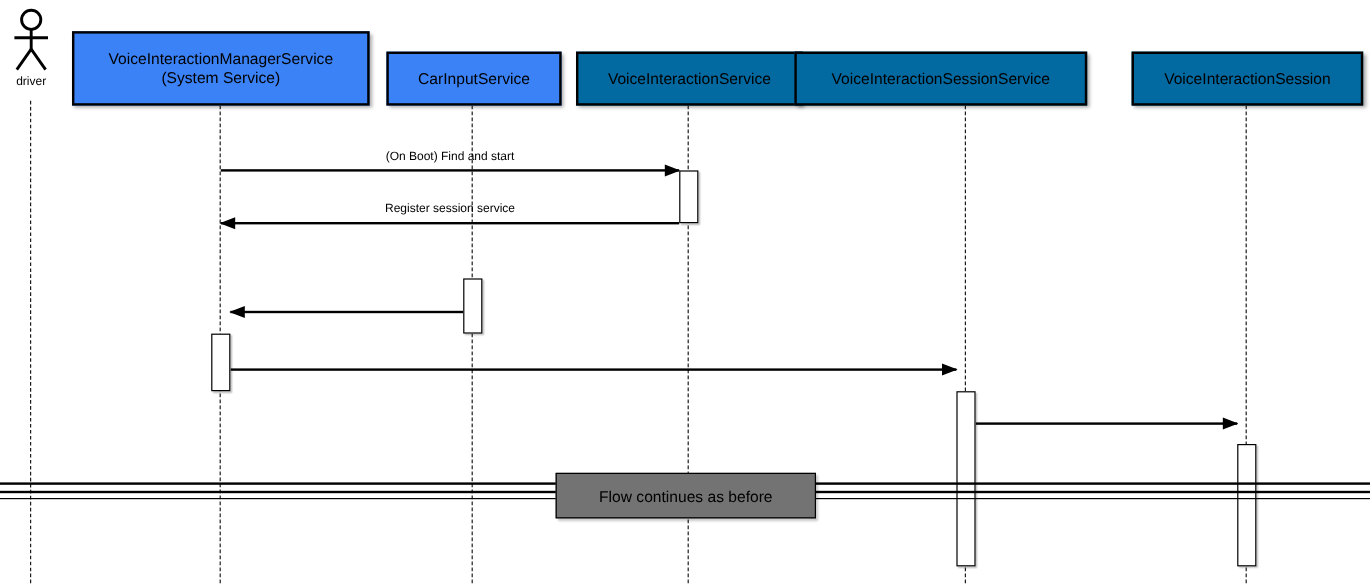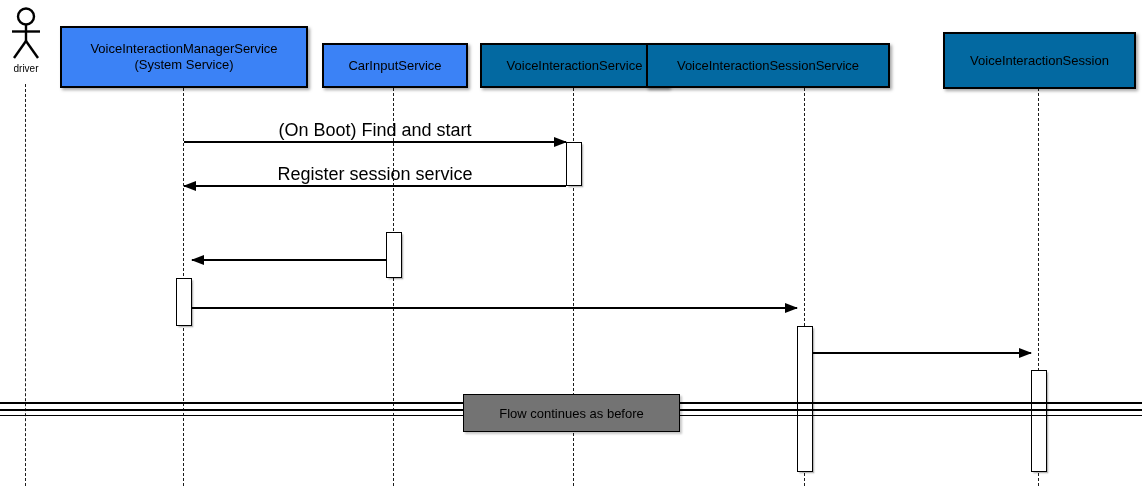--- a/index.html
+++ b/index.html
@@ -13,21 +13,21 @@
     font-size:13px;line-height:16px;white-space:pre-line;z-index:5;
     box-shadow:2px 2px 3px rgba(0,0,0,.35)}
   .cyan{background:#3b82f6}
   .green{background:#0369a1}
 
   .actor-figure{position:absolute;left:6px;top:4px;z-index:5}
   .actor-label{position:absolute;left:0;top:63px;width:52px;text-align:center;
     font-size:10px;z-index:5}
 
   .msg{position:absolute;z-index:2}
-  .msg-label{font-size:18px;line-height:15px;text-align:center;margin-bottom:3px;white-space:nowrap}
+  .msg-label{font-size:10px;line-height:15px;text-align:center;margin-bottom:3px;white-space:nowrap}
   .msg-line{position:relative;height:1.6px;background:#000}
   .arrow-right::after{content:"";position:absolute;right:-1px;top:50%;transform:translateY(-50%);
     width:0;height:0;border-left:13px solid #000;border-top:5px solid transparent;border-bottom:5px solid transparent}
   .arrow-left::before{content:"";position:absolute;left:-1px;top:50%;transform:translateY(-50%);
     width:0;height:0;border-right:13px solid #000;border-top:5px solid transparent;border-bottom:5px solid transparent}
 
   .activation{position:absolute;width:16px;box-sizing:border-box;background:#fff;
     border:1.5px solid #000;z-index:3;box-shadow:1.5px 1.5px 1.5px rgba(0,0,0,.28)}
 
   .divider-line{position:absolute;left:0;width:1142px;background:#000;z-index:4}
@@ -53,22 +53,22 @@
     <line x1="6" y1="27.5" x2="34" y2="27.5" stroke="#000" stroke-width="2.4"></line>
     <line x1="20" y1="37" x2="8" y2="54" stroke="#000" stroke-width="2.4"></line>
     <line x1="20" y1="37" x2="32" y2="54" stroke="#000" stroke-width="2.4"></line>
   </svg>
   <div class="actor-label">driver</div>
 
   <div class="participant cyan" style="left:60px;top:26px;width:248px;height:62px">VoiceInteractionManagerService
 (System Service)</div>
   <div class="participant cyan" style="left:322px;top:43px;width:146px;height:45px">CarInputService</div>
   <div class="participant green" style="left:480px;top:43px;width:189px;height:45px">VoiceInteractionService</div>
-  <div class="participant green" style="left:646px;top:43px;width:244px;height:45px">VoiceInteractionSessionService</div>
-  <div class="participant green" style="left:943px;top:32px;width:193px;height:57px">VoiceInteractionSession</div>
+  <div class="participant green" style="left:662px;top:43px;width:244px;height:45px">VoiceInteractionSessionService</div>
+  <div class="participant green" style="left:943px;top:43px;width:193px;height:45px">VoiceInteractionSession</div>
 
   <div class="msg" style="left:184px;top:123px;width:382px">
     <div class="msg-label">(On Boot) Find and start</div>
     <div class="msg-line arrow-right"></div>
   </div>
 
   <div class="msg" style="left:184px;top:167px;width:382px">
     <div class="msg-label">Register session service</div>
     <div class="msg-line arrow-left"></div>
   </div>

